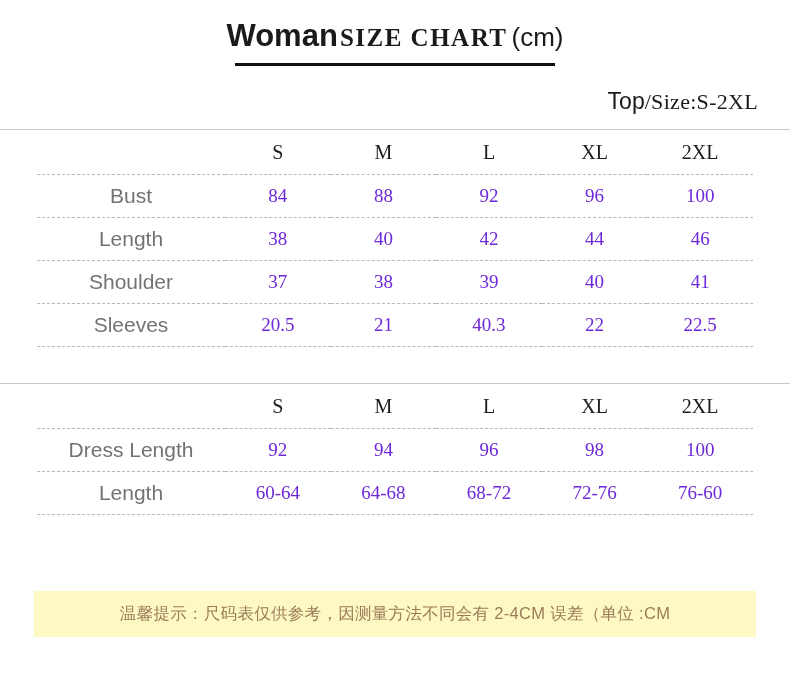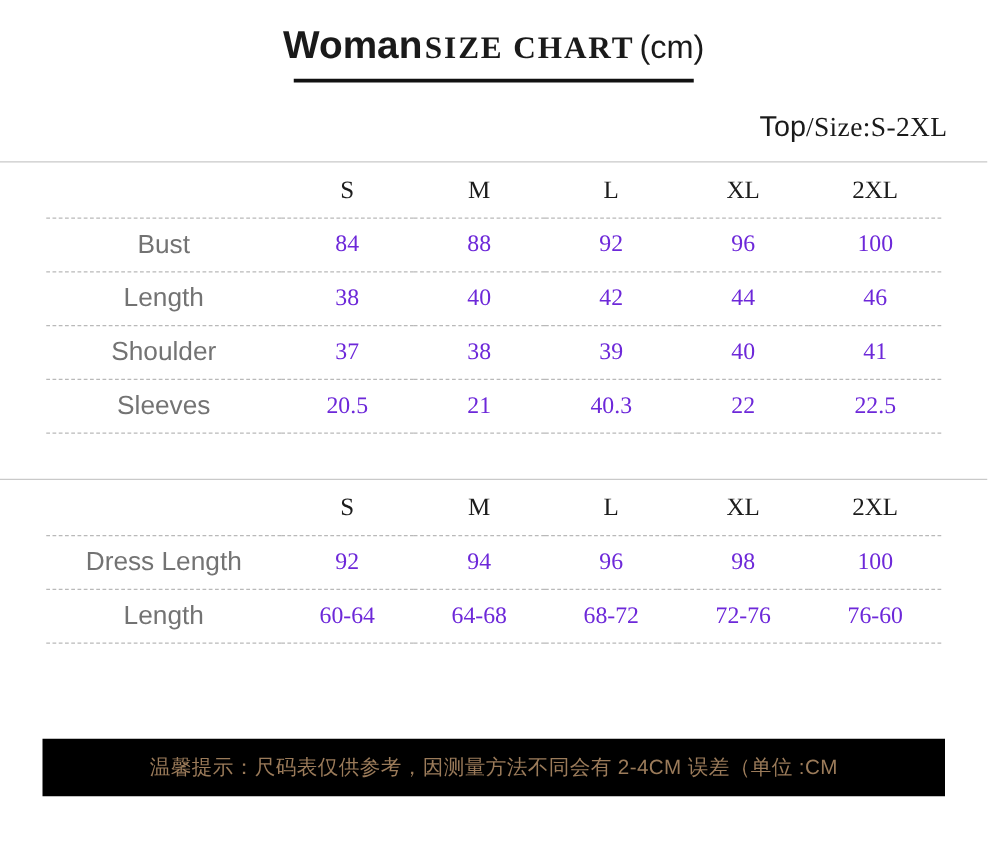--- a/index.html
+++ b/index.html
@@ -116,21 +116,21 @@
   .data-row.last td {
     border-bottom: 1px dashed #b9b9b9;
   }
 
   
   .note-wrap {
     position: absolute;
     left: 34px;
     right: 34px;
     bottom: 40px;
-    background: #000000;
+    background: #fef9c3;
     padding: 12px 10px;
     box-sizing: border-box;
     text-align: center;
   }
   .note-text {
     color: #9b7b5a;
     font-size: 16.5px;
     font-family: "Liberation Sans", sans-serif;
     letter-spacing: 0.3px;
     white-space: nowrap;

